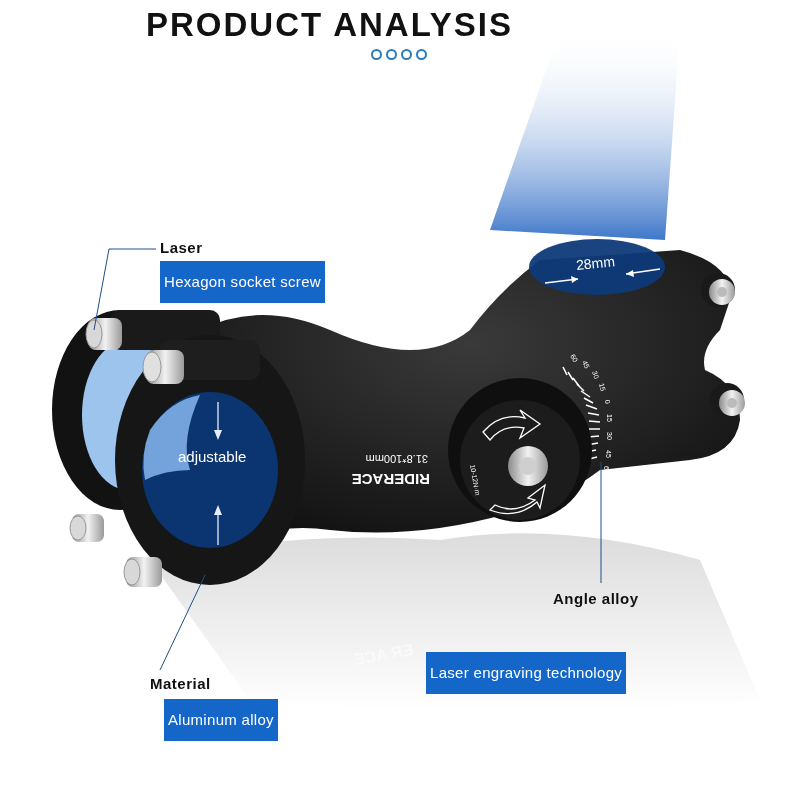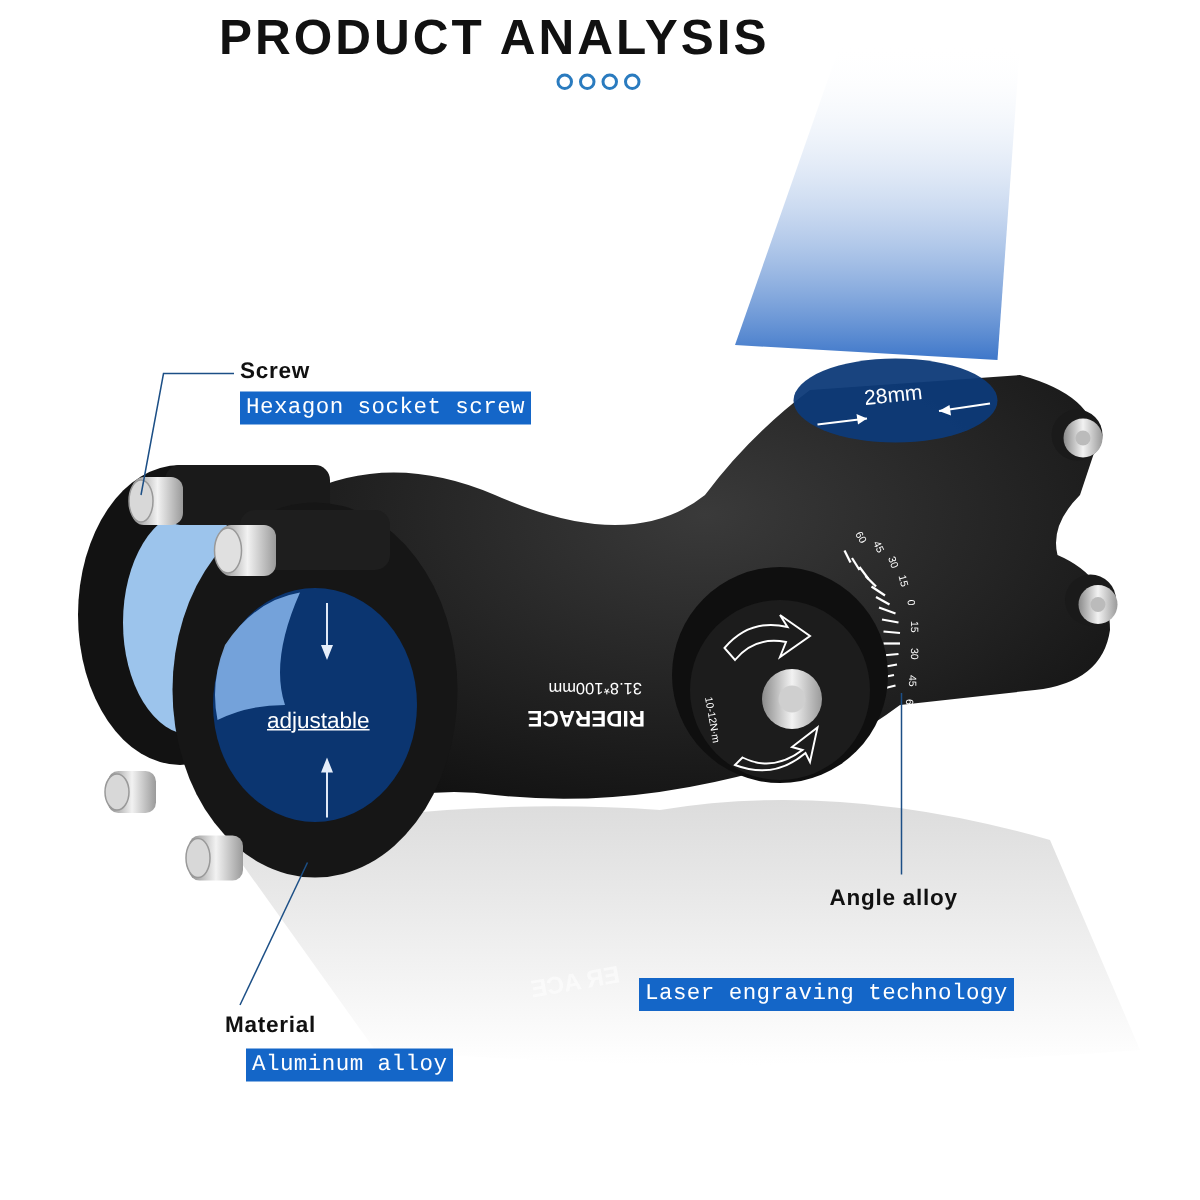--- a/index.html
+++ b/index.html
@@ -15,22 +15,22 @@
     .dot { width: 11px; height: 11px; border: 2px solid #2a7bbf; border-radius: 50%; }
 
     .canvas { position: absolute; left: 0; top: 0; width: 800px; height: 800px; }
 
     .label-title {
       position: absolute; font-weight: 700; font-size: 15px; color: #111;
       font-family: "Liberation Sans", sans-serif; letter-spacing: 0.5px;
     }
     .label-tag {
       position: absolute; background: #1466c8; color: #fff; font-size: 15px;
-      padding: 2px 4px; line-height: 18px; white-space: nowrap;
-      font-family: Liberation Mono, monospace; letter-spacing: 0.3px;
+      padding: 12px 4px; line-height: 18px; white-space: nowrap;
+      font-family: Liberation Sans, sans-serif; letter-spacing: 0.3px;
     }
     .overlay-text {
       position: absolute; color: #fff; font-size: 15px; font-family: "Liberation Sans", sans-serif;
     }
   </style>
 </head>
 <body>
 
 <div class="title">PRODUCT ANALYSIS</div>
 <div class="dots">
@@ -153,23 +153,23 @@
     <ellipse cx="132" cy="572" rx="8" ry="13" fill="#d8d8d8" stroke="#999"></ellipse>
   </g>
 
   <g stroke="#1c4f86" stroke-width="1" fill="none">
     <polyline points="156,249 109,249 94,330"></polyline>
     <line x1="601" y1="462" x2="601" y2="583"></line>
     <line x1="205" y1="575" x2="160" y2="670"></line>
   </g>
 </svg>
 
-<div class="overlay-text" style="left:178px; top:472px;text-decoration:underline;">adjustable</div>
+<div class="overlay-text" style="left:178px; top:448px;">adjustable</div>
 <div class="overlay-text" style="left:576px; top:255px; transform:rotate(-6deg); font-size:14px;">28mm</div>
 
-<div class="label-title" style="left:160px; top:239px;">Screw</div>
+<div class="label-title" style="left:160px; top:239px;">Laser</div>
 <div class="label-tag" style="left:160px; top:261px;">Hexagon socket screw</div>
 
 <div class="label-title" style="left:553px; top:590px;">Angle alloy</div>
 <div class="label-tag" style="left:426px; top:614px;margin-top:38px;">Laser engraving technology</div>
 
 <div class="label-title" style="left:150px; top:675px;text-align:right;">Material</div>
 <div class="label-tag" style="left:148px; top:699px;margin-left:16px;">Aluminum alloy</div>
 
 </body></html>

